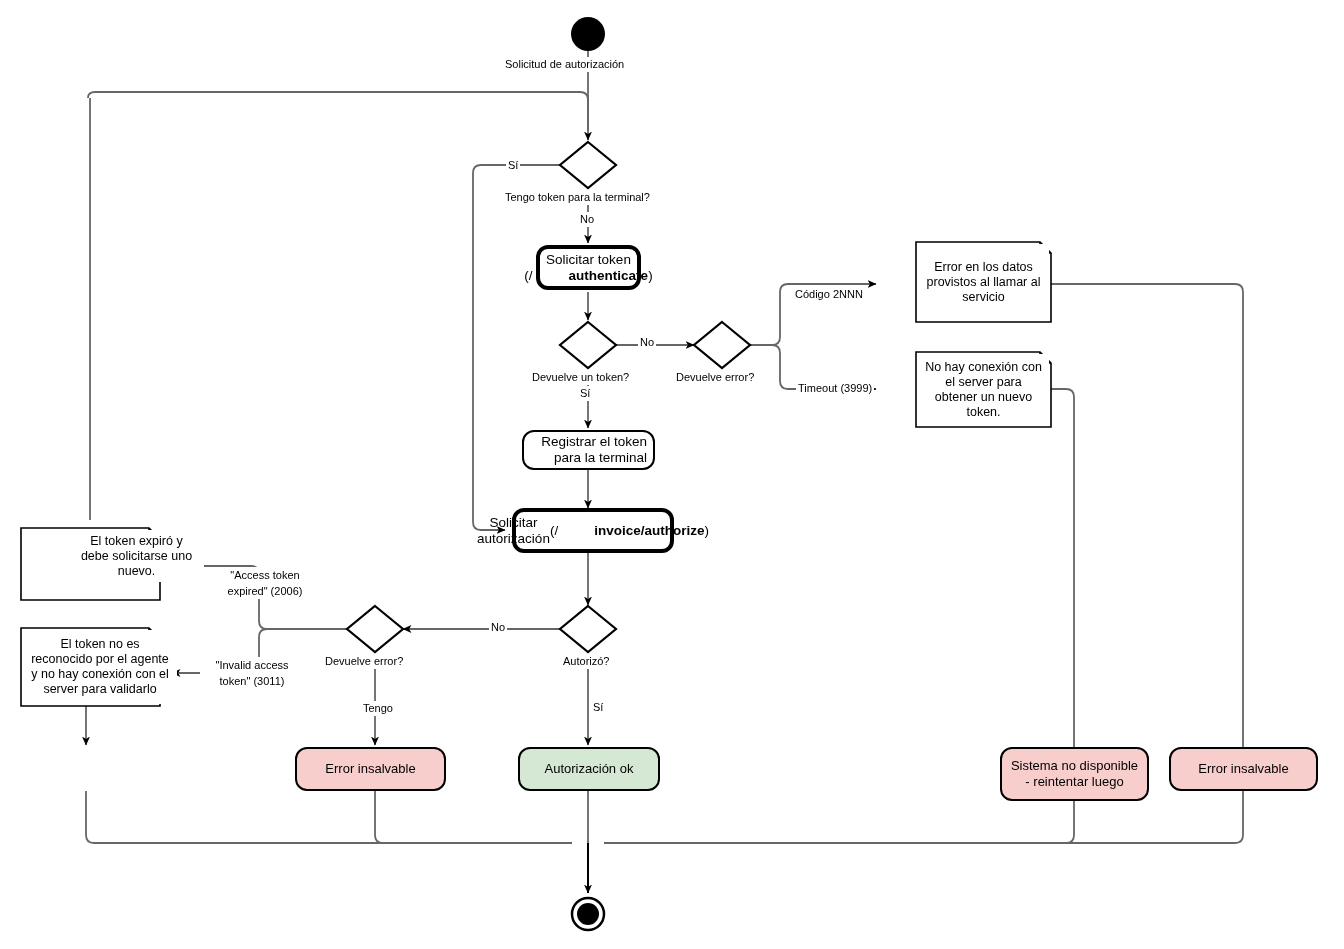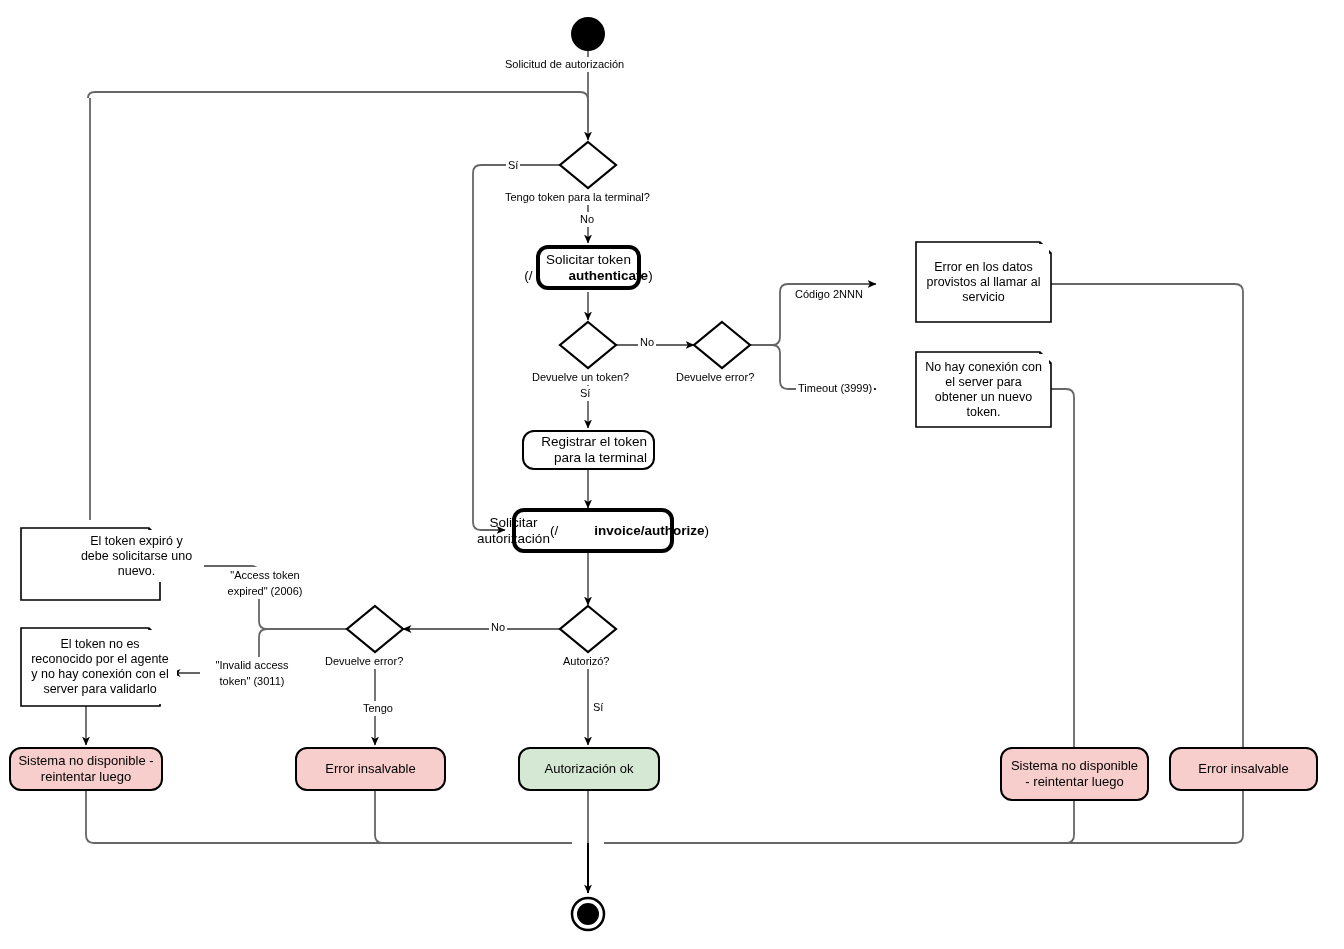--- a/index.html
+++ b/index.html
@@ -166,24 +166,20 @@
   </div>
 
   <div class="node note" style="left:30px;top:530px;width:135px;height:52px;margin-left:39px;">
     <span class="noteinner">El token expiró y debe solicitarse uno nuevo.</span>
   </div>
 
   <div class="node note" style="left:23px;top:630px;width:154px;height:74px;">
     <span class="noteinner">El token no es reconocido por el agente y no hay conexión con el server para validarlo</span>
   </div>
 
-  <div class="node term red" style="left:9px;top:747px;width:154px;height:44px;flex-direction:column;">
-    <span>Sistema no disponible -</span>
-    <span>reintentar luego</span>
-  </div>
 
   <div class="node term red" style="left:295px;top:747px;width:151px;height:44px;">
     <span>Error insalvable</span>
   </div>
 
   <div class="node term green" style="left:518px;top:747px;width:142px;height:44px;">
     <span>Autorización ok</span>
   </div>
 
   <div class="node term red" style="left:1000px;top:747px;width:149px;height:54px;flex-direction:column;">

